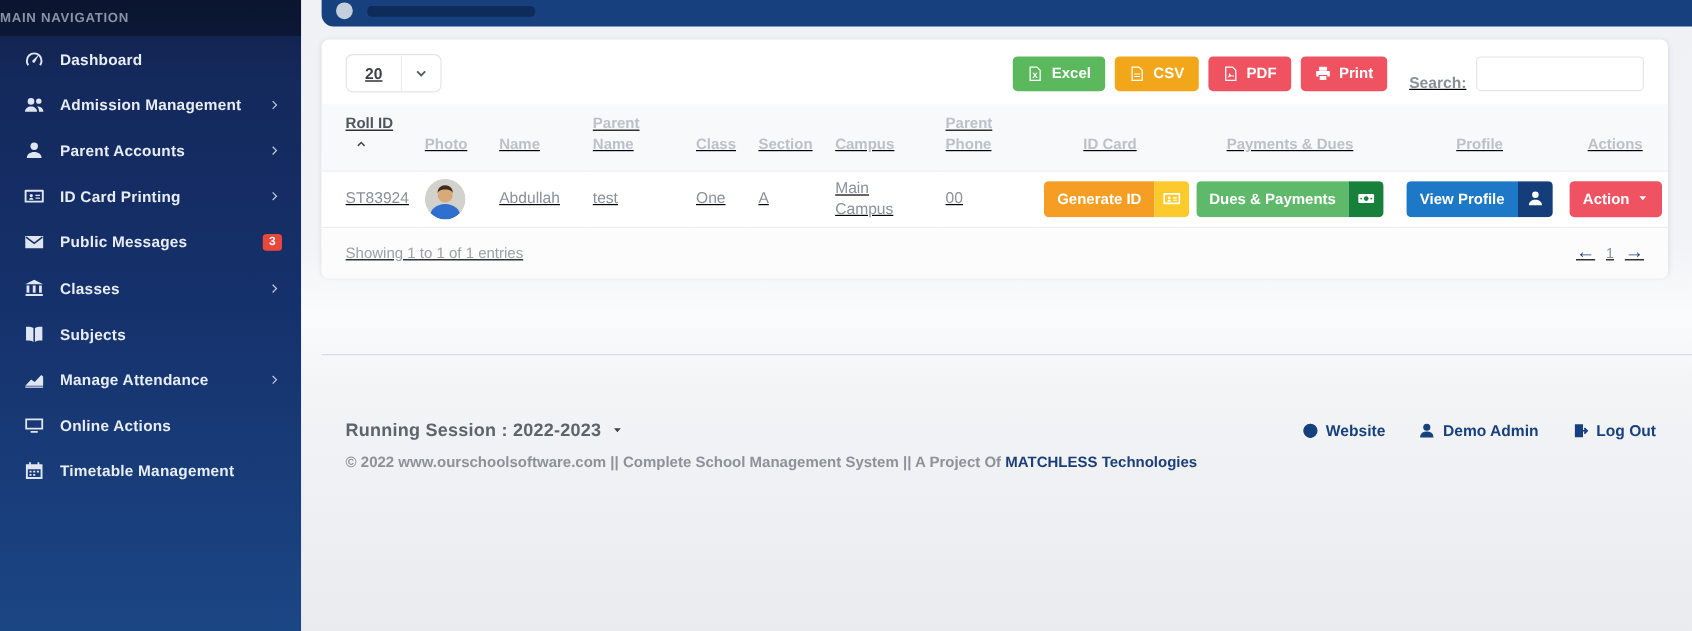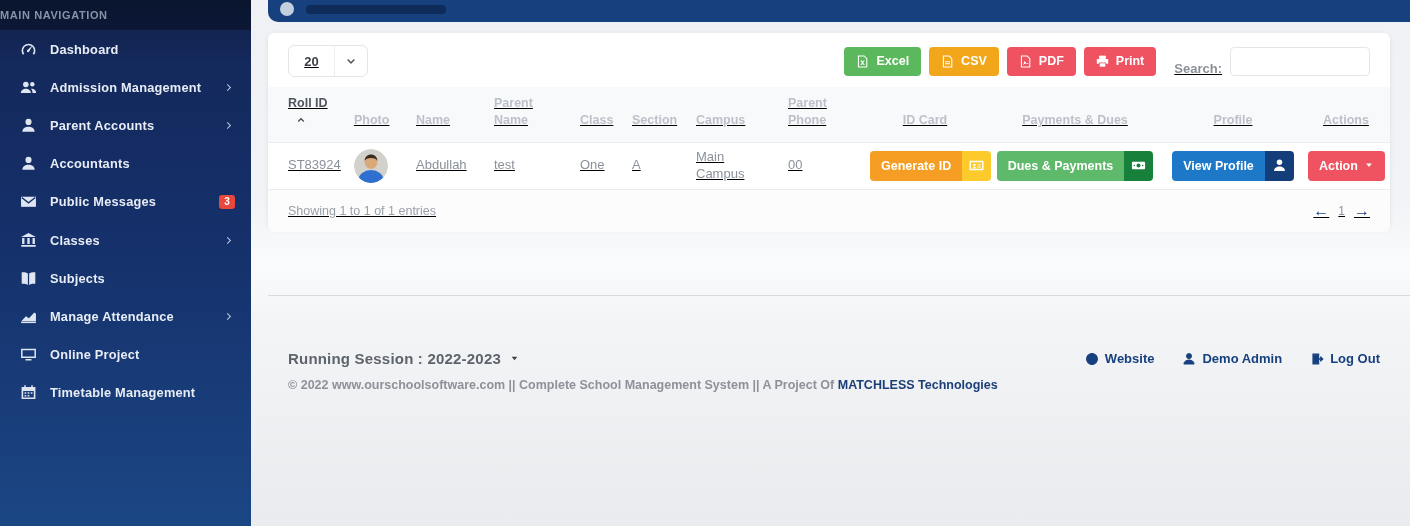--- a/index.html
+++ b/index.html
@@ -152,26 +152,30 @@
 
     <span class="chev">
           <svg viewBox="0 0 16 16">
             <path d="M5.2 2.8 10.4 8l-5.2 5.2-1.1-1.1L8.2 8 4.1 3.9z"></path>
           </svg>
         </span>
   </div>
       <div class="nav-item">
     <span class="icon">
           <svg viewBox="0 0 16 16">
-            <circle cx="8" cy="4.6" r="2.9"></circle>
-            <path d="M2.2 13.8c0-2.9 2.6-4.7 5.8-4.7s5.8 1.8 5.8 4.7z"></path>
-          </svg>
-        </span>
-    <span class="nav-label">Accountants</span>
-
+            <path d="M1.2 3h13.6c.4 0 .7.3.7.7v8.6c0 .4-.3.7-.7.7H1.2a.7.7 0 0 1-.7-.7V3.7c0-.4.3-.7.7-.7zm.8 1.5v7h12v-7zM4 10.8c0-.9.8-1.5 1.7-1.5s1.7.6 1.7 1.5zM5.7 8.8a1.3 1.3 0 1 1 0-2.6 1.3 1.3 0 0 1 0 2.6zM9 6.8h3.5v1H9zm0 2.2h3.5v1H9z"></path>
+          </svg>
+        </span>
+    <span class="nav-label">ID Card Printing</span>
+
+    <span class="chev">
+          <svg viewBox="0 0 16 16">
+            <path d="M5.2 2.8 10.4 8l-5.2 5.2-1.1-1.1L8.2 8 4.1 3.9z"></path>
+          </svg>
+        </span>
   </div>
       <div class="nav-item">
     <span class="icon">
           <svg viewBox="0 0 16 16">
             <path d="M1 3.5h14v9.5H1z" rx="1"></path>
             <path d="M1.6 4.3 8 9.2l6.4-4.9" fill="none" stroke="#15306a" stroke-width="1.3"></path>
           </svg>
         </span>
     <span class="nav-label">Public Messages</span>
     <span class="badge">3</span>
@@ -214,21 +218,21 @@
             <path d="M5.2 2.8 10.4 8l-5.2 5.2-1.1-1.1L8.2 8 4.1 3.9z"></path>
           </svg>
         </span>
   </div>
       <div class="nav-item">
     <span class="icon">
           <svg viewBox="0 0 16 16">
             <path d="M1 2.5h14v8.7H1zm1.4 1.4v5.9h11.2V3.9zM5.2 12.3h5.6v1.4H5.2z"></path>
           </svg>
         </span>
-    <span class="nav-label">Online Project</span>
+    <span class="nav-label">Online Actions</span>
 
   </div>
       <div class="nav-item">
     <span class="icon">
           <svg viewBox="0 0 16 16">
             <path d="M4 1.2h1.4v2.4H4zM10.6 1.2H12v2.4h-1.4z"></path>
             <path fill-rule="evenodd" d="M1.5 2.8h13v11.4h-13zM3 6.6v6.1h10V6.6z"></path>
             <path d="M4.3 7.8h1.6v1.4H4.3zm2.9 0h1.6v1.4H7.2zm2.9 0h1.6v1.4h-1.6zM4.3 10.4h1.6v1.4H4.3zm2.9 0h1.6v1.4H7.2z"></path>
           </svg>
         </span>

